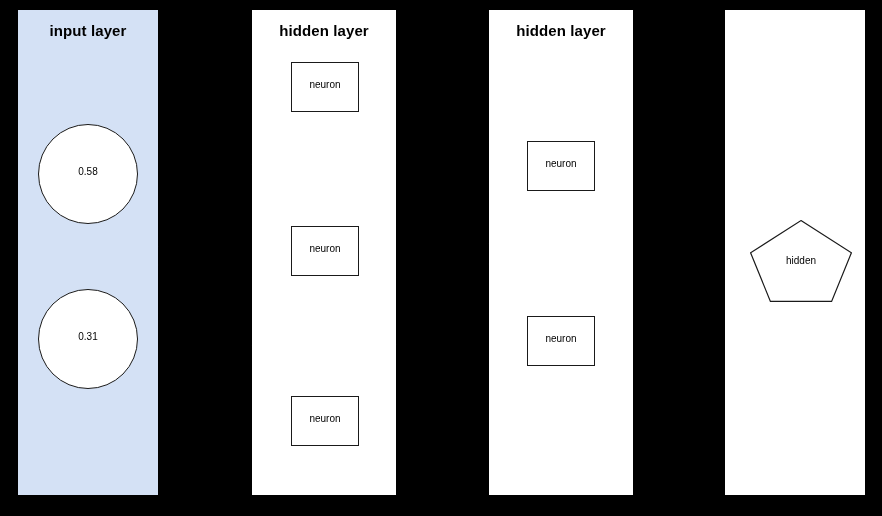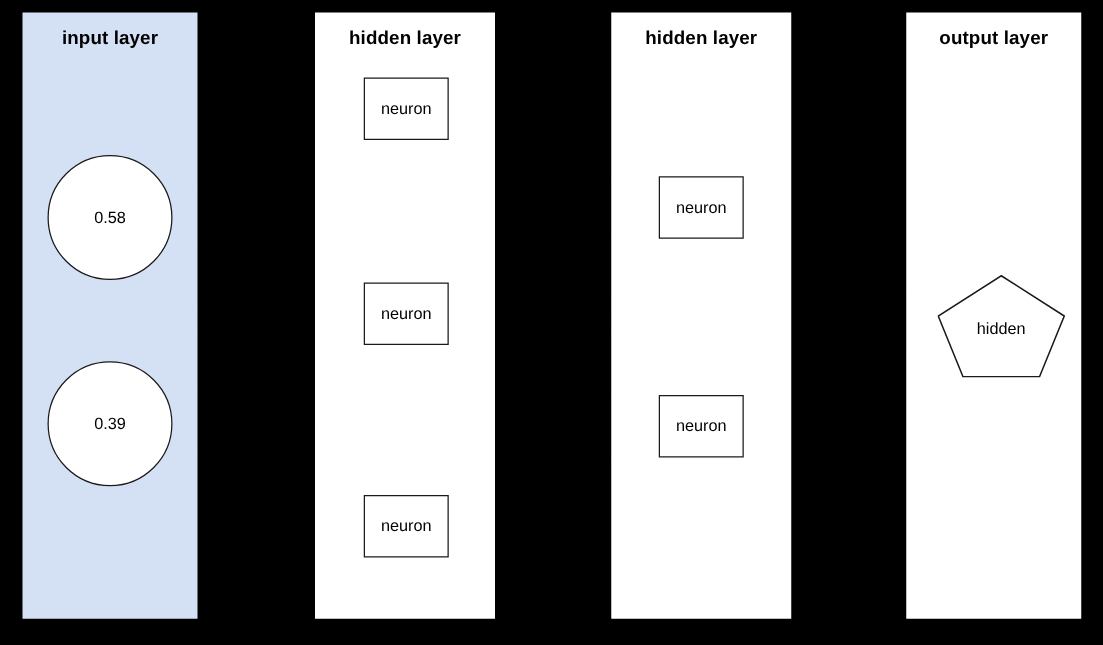--- a/index.html
+++ b/index.html
@@ -22,21 +22,21 @@
     font-weight:bold;
     font-size:15px;
     color:#000;
     letter-spacing:.1px;
     white-space:nowrap;
   }
   .node-label{
     position:absolute;
     left:0;right:0;
     text-align:center;
-    font-size:13px;
+    font-size:10px;
     color:#000;
     white-space:nowrap;
   }
   .circle{
     position:absolute;
     border:1.2px solid #1a1a1a;
     border-radius:50%;
     background:#fff;
     box-sizing:border-box;
   }
@@ -117,40 +117,39 @@
       <polygon points="595,329.6666666666667 600.6225296797794,324.39831208482616 602.6590364929278,330.50783252427146" fill="#1a1a1a"></polygon>
       <polygon points="750,278 744.3774703202206,283.2683545818405 742.3409635070722,277.1588341423952" fill="#1a1a1a"></polygon>
     </svg>
 
   <div id="panels">
       <div class="panel" style="left: 18px; top: 10px; width: 140px; height: 485px; background: rgb(212, 225, 245);">
         <div class="panel-title" style="top: 12px;">input layer</div>
         <div class="circle" style="left: 20px; top: 114px; width: 100px; height: 100px; background: rgb(255, 255, 255); border-color: rgb(26, 26, 26);"></div>
         <div class="node-label" style="top: 156px; left: 10px; width: 120px;">0.58</div>
         <div class="circle" style="left: 20px; top: 279px; width: 100px; height: 100px; background: rgb(255, 255, 255); border-color: rgb(26, 26, 26);"></div>
-        <div class="node-label" style="top: 321px; left: 10px; width: 120px;">0.39</div>
+        <div class="node-label" style="top: 321px; left: 10px; width: 120px;">0.31</div>
       </div>
       <div class="panel" style="left: 252px; top: 10px; width: 144px; height: 485px; background: rgb(255, 255, 255);">
         <div class="panel-title" style="top: 12px;">hidden layer</div>
         <div class="box" style="left: 39px; top: 52px; width: 68px; height: 50px; background: rgb(255, 255, 255); border-color: rgb(26, 26, 26);"></div>
         <div class="node-label" style="top: 69px; left: 13px; width: 120px;">neuron</div>
         <div class="box" style="left: 39px; top: 216px; width: 68px; height: 50px; background: rgb(255, 255, 255); border-color: rgb(26, 26, 26);"></div>
         <div class="node-label" style="top: 233px; left: 13px; width: 120px;">neuron</div>
         <div class="box" style="left: 39px; top: 386px; width: 68px; height: 50px; background: rgb(255, 255, 255); border-color: rgb(26, 26, 26);"></div>
         <div class="node-label" style="top: 403px; left: 13px; width: 120px;">neuron</div>
       </div>
       <div class="panel" style="left: 489px; top: 10px; width: 144px; height: 485px; background: rgb(255, 255, 255);">
         <div class="panel-title" style="top: 12px;">hidden layer</div>
         <div class="box" style="left: 38px; top: 131px; width: 68px; height: 50px; background: rgb(255, 255, 255); border-color: rgb(26, 26, 26);"></div>
         <div class="node-label" style="top: 148px; left: 12px; width: 120px;">neuron</div>
         <div class="box" style="left: 38px; top: 306px; width: 68px; height: 50px; background: rgb(255, 255, 255); border-color: rgb(26, 26, 26);"></div>
         <div class="node-label" style="top: 323px; left: 12px; width: 120px;">neuron</div>
       </div>
       <div class="panel" style="left: 725px; top: 10px; width: 140px; height: 485px; background: rgb(255, 255, 255);">
-        <div class="panel-title" style="top: 12px;">output layer</div>
         <div class="pent" style="left: 25px; top: 210px; width: 102px; height: 82px;"><svg width="102" height="82" viewBox="0 0 102 82">
             <polygon points="51.0,0.6 101.4,32.8 81.6,81.4 20.4,81.4 0.6,32.8" fill="#ffffff" stroke="#1a1a1a" stroke-width="1.2" stroke-linejoin="miter"></polygon>
           </svg></div>
         <div class="node-label" style="top: 245px; left: 25px; width: 102px;">hidden</div>
       </div>
     </div>
 
 </div>
 
 </body></html>

